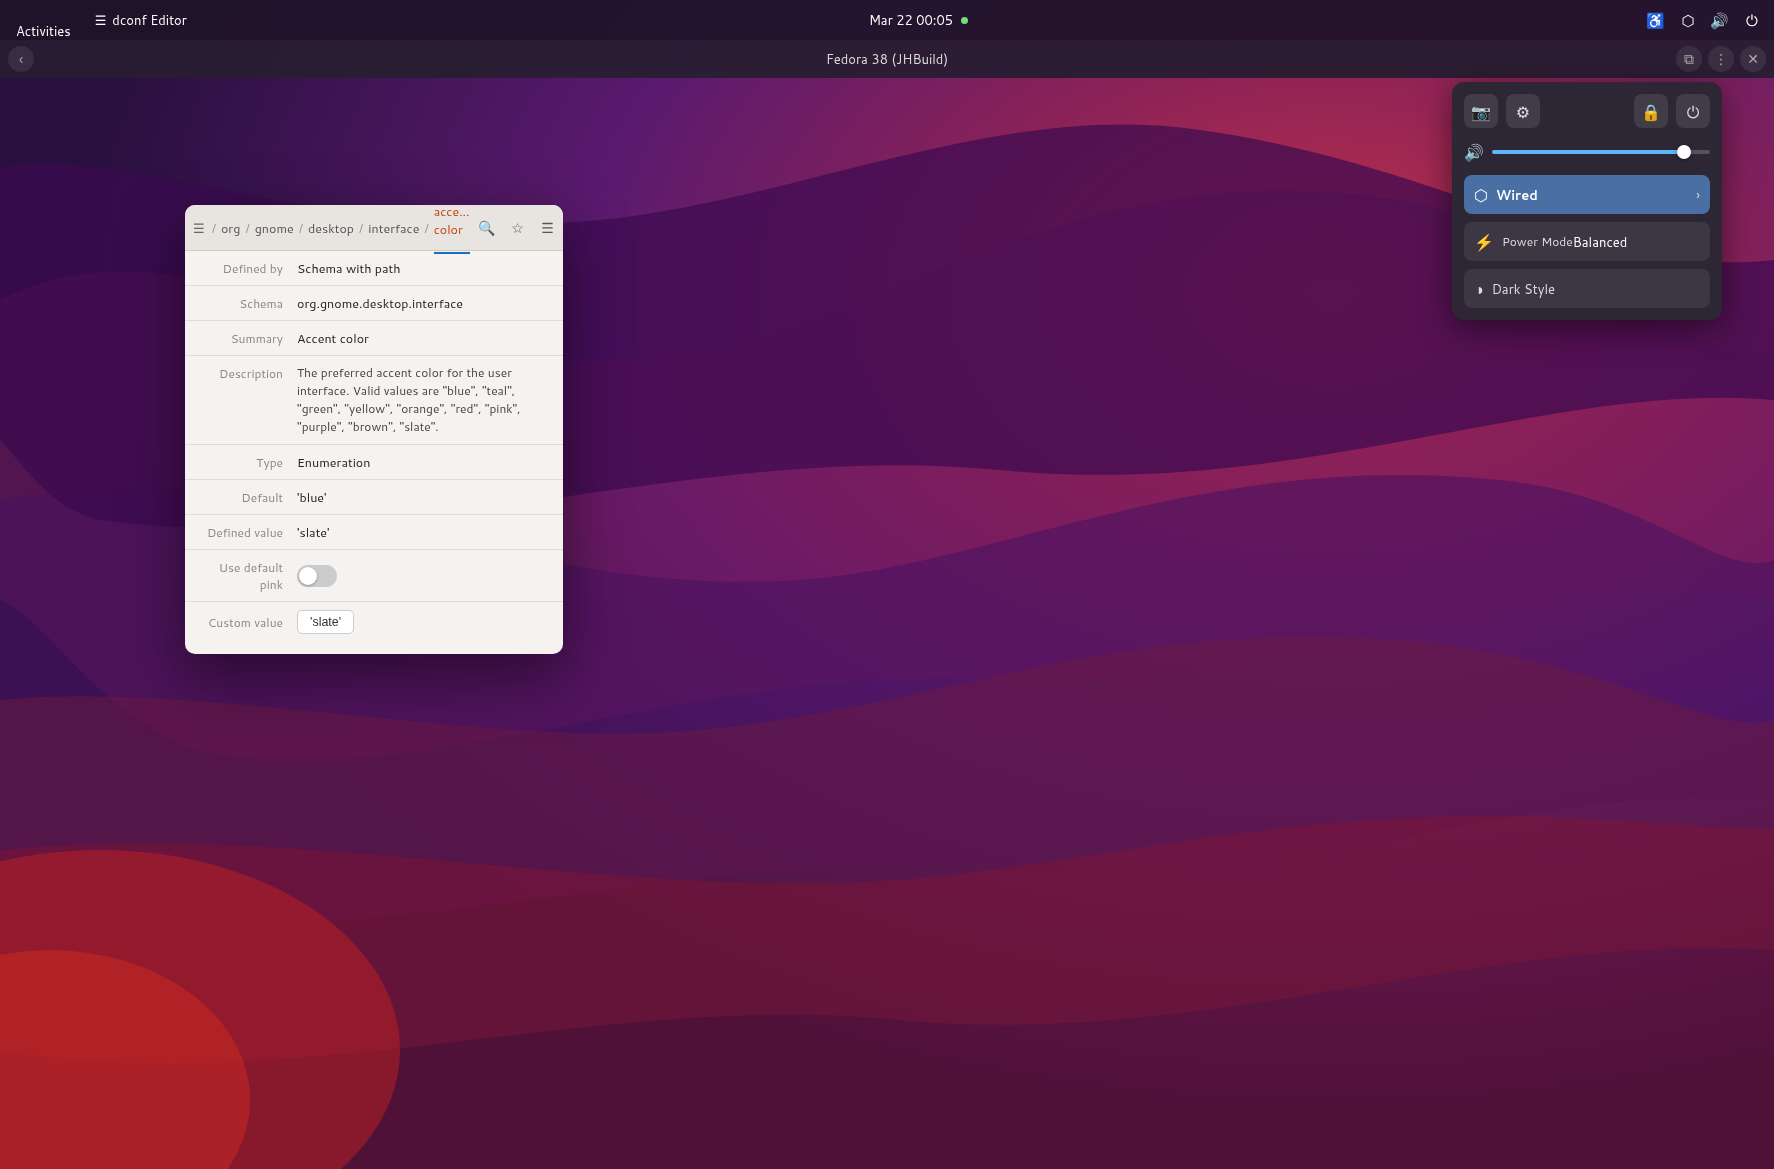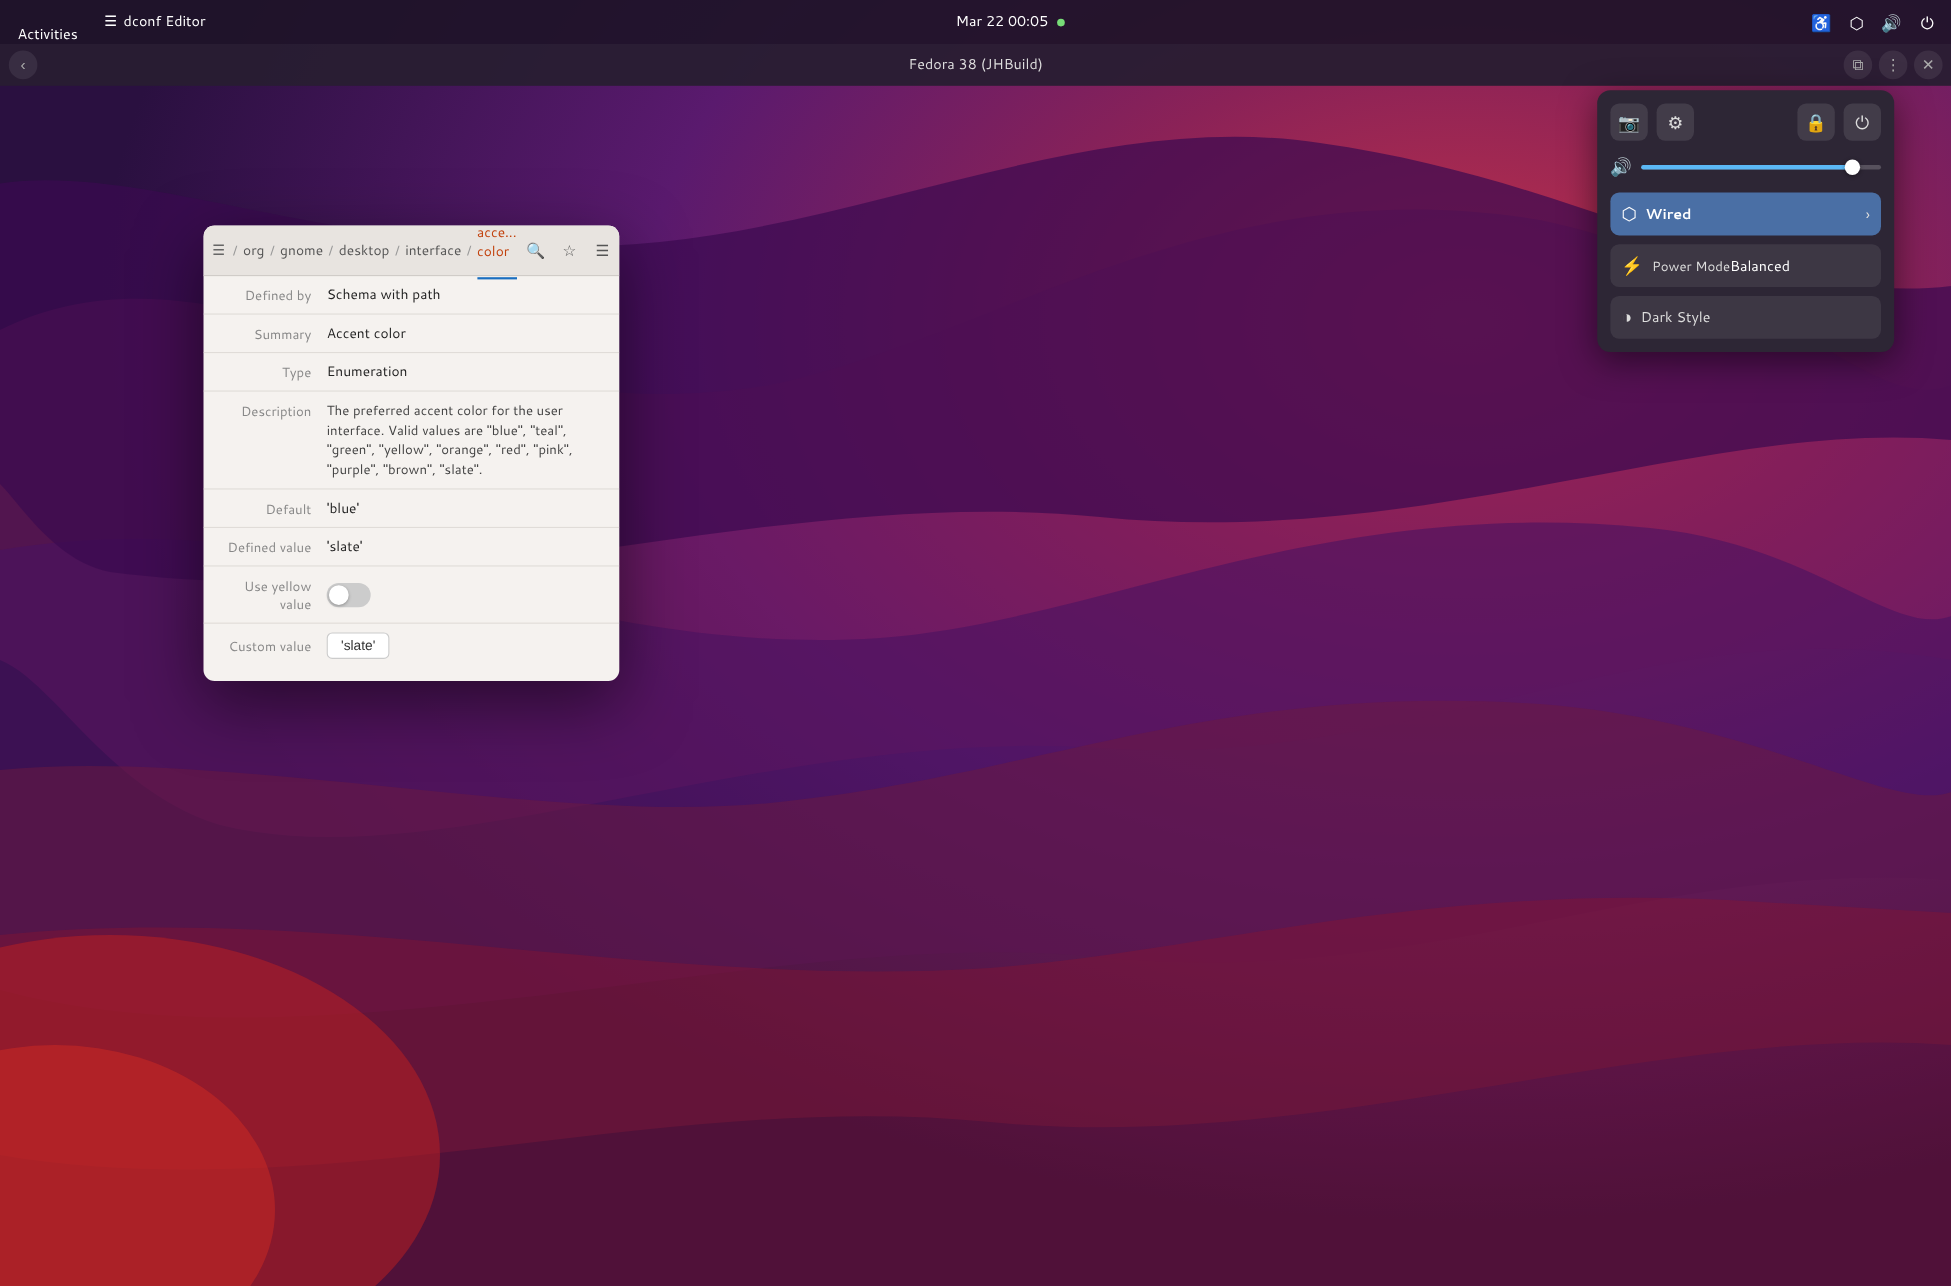--- a/index.html
+++ b/index.html
@@ -491,41 +491,45 @@
 
     </div>
   </div>
 
   <div class="dconf-content">
     <div class="dconf-row">
       <span class="dconf-label">Defined by</span>
       <span class="dconf-value">Schema with path</span>
     </div>
     <div class="dconf-row">
+      <span class="dconf-label">Schema</span>
+      <span class="dconf-value">org.gnome.desktop.interface</span>
+    </div>
+    <div class="dconf-row">
       <span class="dconf-label">Summary</span>
       <span class="dconf-value">Accent color</span>
     </div>
     <div class="dconf-row">
+      <span class="dconf-label">Description</span>
+      <span class="dconf-value description-text">The preferred accent color for the user interface. Valid values are "blue", "teal", "green", "yellow", "orange", "red", "pink", "purple", "brown", "slate".</span>
+    </div>
+    <div class="dconf-row">
       <span class="dconf-label">Type</span>
       <span class="dconf-value">Enumeration</span>
     </div>
     <div class="dconf-row">
-      <span class="dconf-label">Description</span>
-      <span class="dconf-value description-text">The preferred accent color for the user interface. Valid values are "blue", "teal", "green", "yellow", "orange", "red", "pink", "purple", "brown", "slate".</span>
-    </div>
-    <div class="dconf-row">
       <span class="dconf-label">Default</span>
       <span class="dconf-value">'blue'</span>
     </div>
     <div class="dconf-row">
       <span class="dconf-label">Defined value</span>
       <span class="dconf-value">'slate'</span>
     </div>
     <div class="dconf-row" style="align-items:center;">
-      <span class="dconf-label">Use yellow value</span>
+      <span class="dconf-label">Use default pink</span>
       <div class="toggle-switch">
         <div class="knob"></div>
       </div>
     </div>
     <div class="dconf-row" style="align-items:center; padding-bottom:20px;">
       <span class="dconf-label">Custom value</span>
       <button class="custom-value-btn">'slate'</button>
     </div>
   </div>
 </div>

